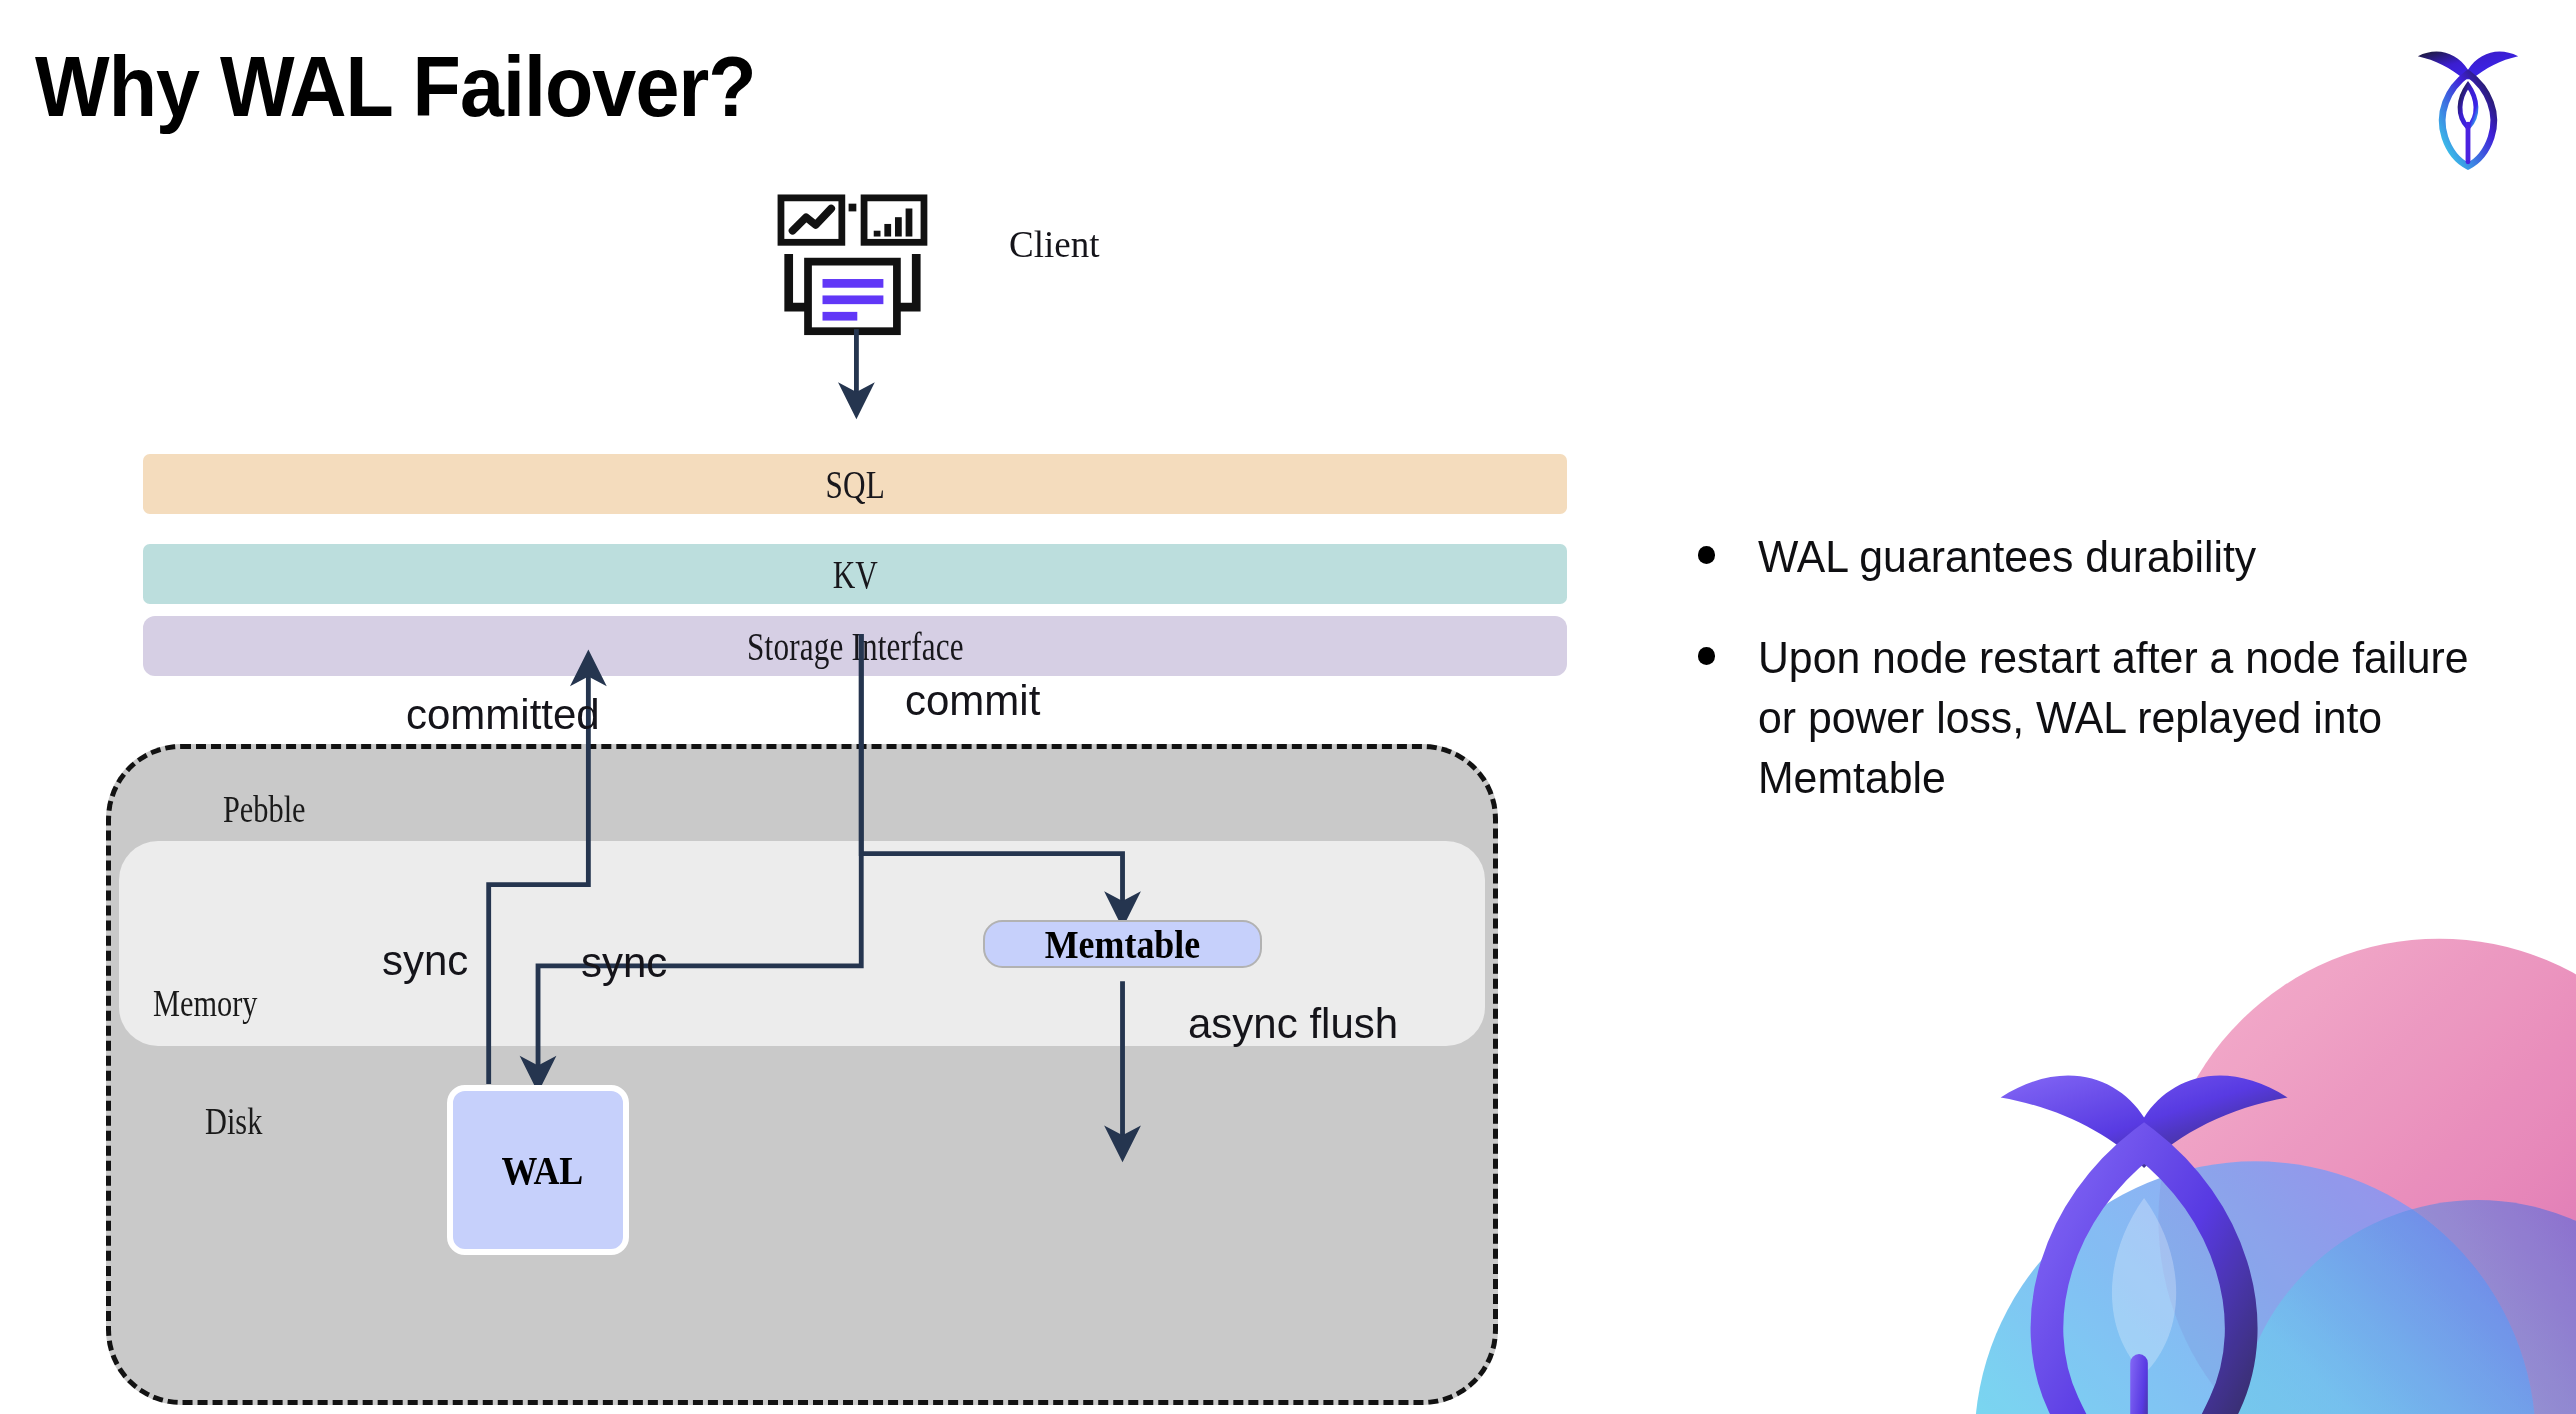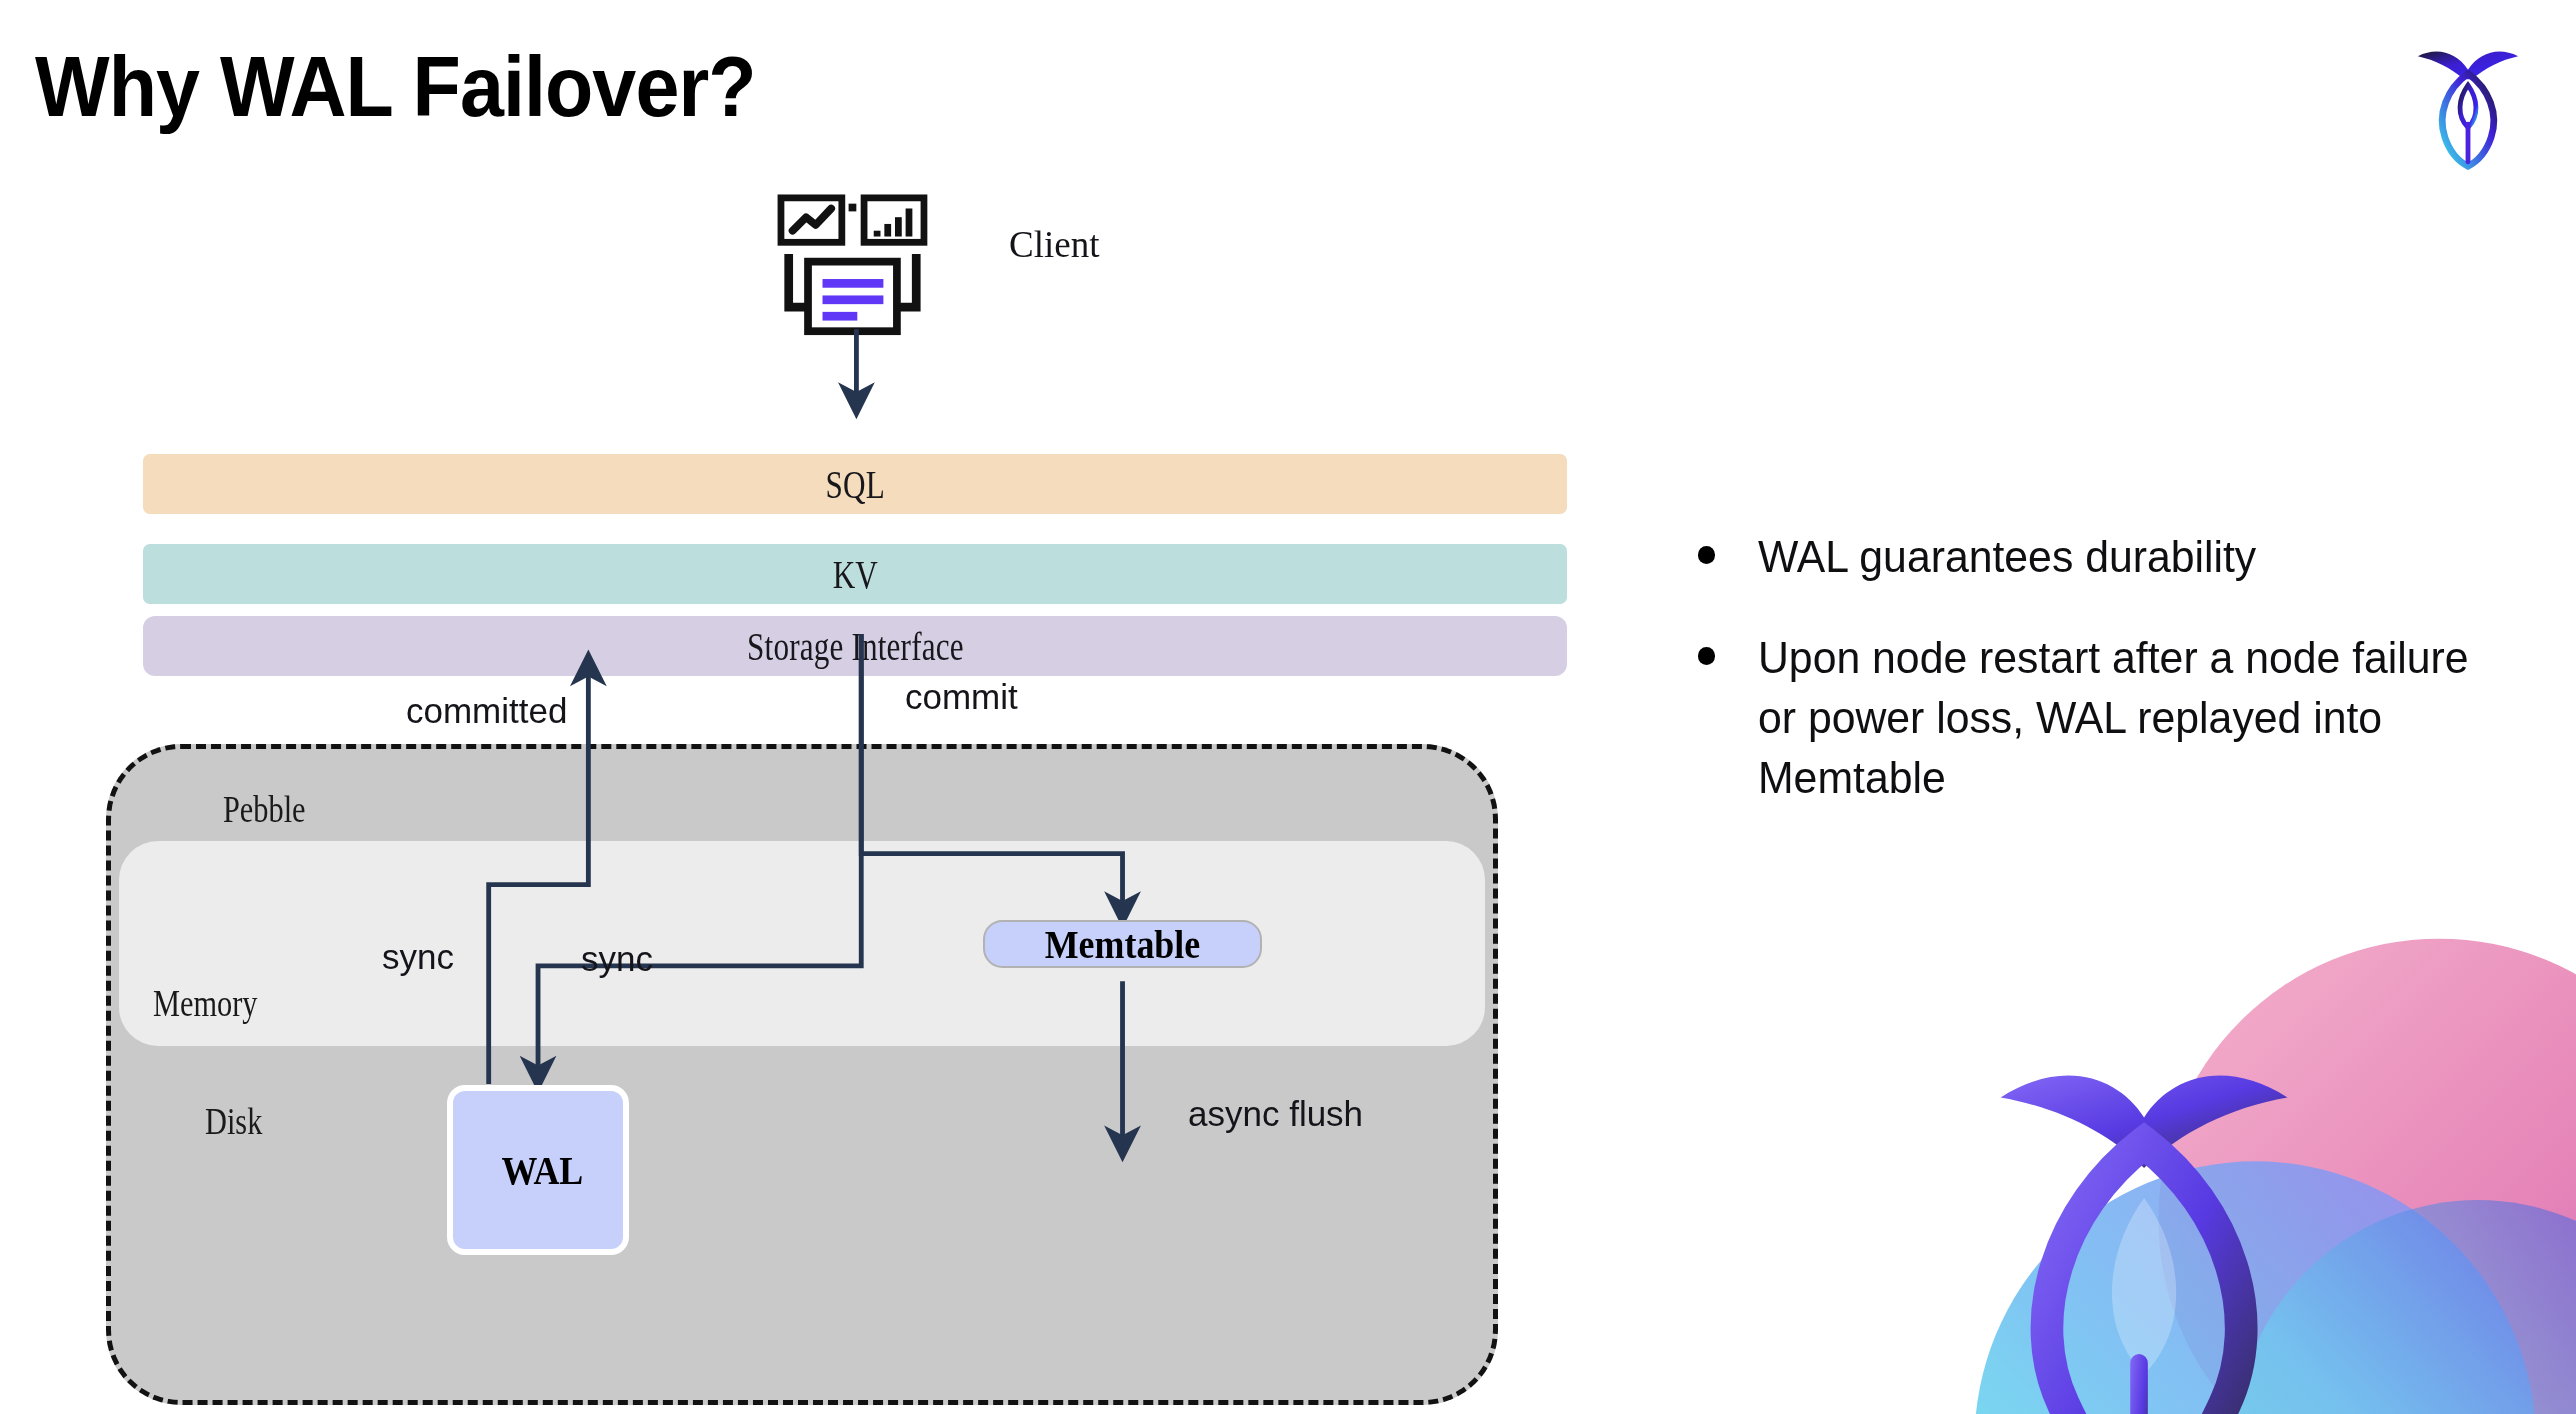--- a/index.html
+++ b/index.html
@@ -76,27 +76,27 @@
     font-size:39px;color:#000000;white-space:nowrap;
     transform:scaleX(0.92);transform-origin:center;
   }
   #node-memtable{left:983px;top:920px;width:279px;height:48px;border:2.9px solid #b2b2b2;}
   #node-wal{left:447px;top:1085px;width:182px;height:170px;border:6.8px solid #ffffff;border-radius:18px;padding-left:8px;}
   #node-sstable{left:983px;top:1153px;width:275px;height:157px;border:6.8px solid #ffffff;border-radius:25px;}
 
   
   .edge-label{
     position:absolute;font-family:"Liberation Sans", sans-serif;
-    font-size:35px;color:#15141a;white-space:nowrap;
+    font-size:42px;color:#15141a;white-space:nowrap;
   }
   #edge-committed{left:406px;top:691px;}
   #edge-commit{left:905px;top:677px;}
   #edge-sync-left{left:382px;top:937px;}
   #edge-sync-right{left:581px;top:939px;}
-  #edge-async-flush{left:1188px;top:1094px;}
+  #edge-async-flush{left:1188px;top:1000px;}
 
   
   #connectors{position:absolute;left:0;top:0;width:2576px;height:1415px;pointer-events:none;}
 
   
   #bullet-list{position:absolute;left:1698px;top:527px;width:852px;}
   .bullet-item{display:flex;align-items:flex-start;margin-bottom:41px;}
   .bullet-dot{
     width:17.4px;height:17.4px;border-radius:50%;background:#000000;
     margin-top:19.4px;margin-right:43px;flex:0 0 auto;

